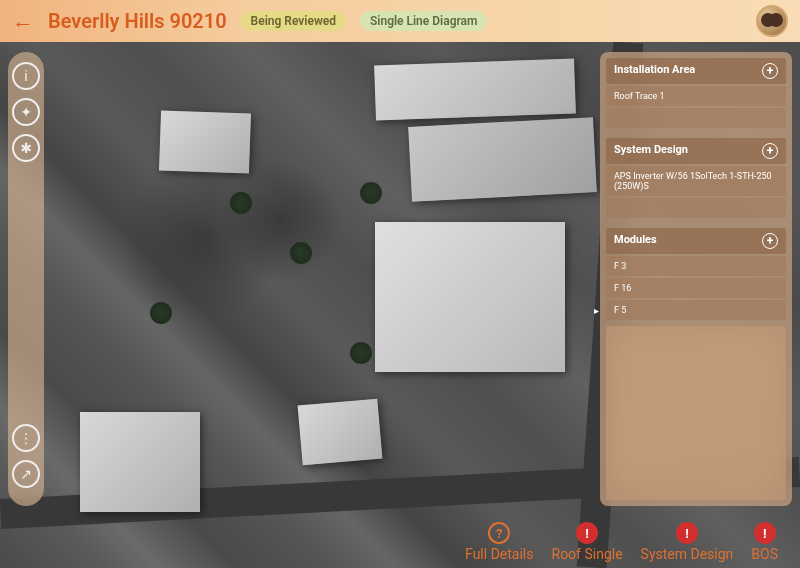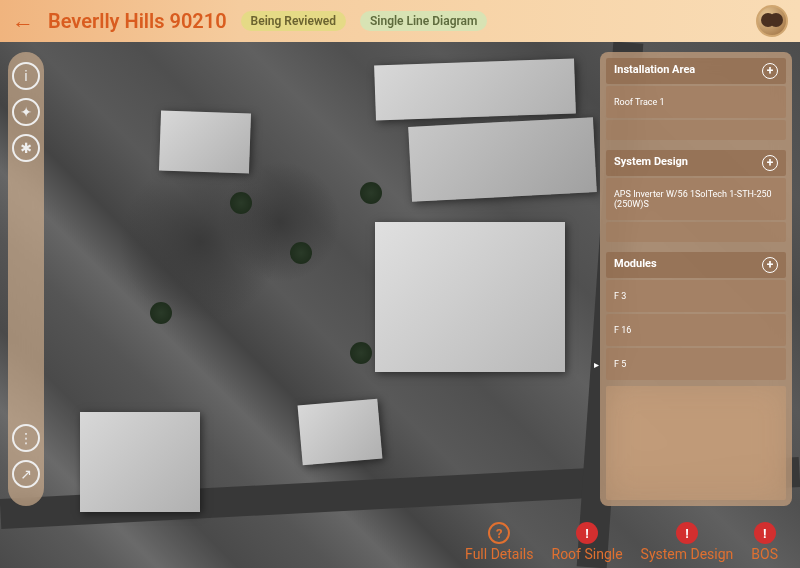--- a/index.html
+++ b/index.html
@@ -30,21 +30,21 @@
 .r2{top:0;right:175px;width:30px;bottom:0;transform:rotate(4deg)}
 .tree{position:absolute;width:22px;height:22px;background:radial-gradient(#2a3a28,#1a2818);border-radius:50%}
 
 .toolbar{position:absolute;left:8px;top:52px;bottom:62px;width:36px;background:rgba(235,195,155,0.55);backdrop-filter:blur(8px);border-radius:18px;display:flex;flex-direction:column;align-items:center;padding:10px 0;z-index:20}
 .tbtn{width:28px;height:28px;border-radius:50%;border:2px solid #eee;display:flex;align-items:center;justify-content:center;color:#eee;font-size:14px;margin-bottom:8px;cursor:pointer}
 .tsp{flex:1}
 
 .panel{position:absolute;top:52px;right:8px;bottom:62px;width:192px;background:rgba(205,165,130,0.7);backdrop-filter:blur(10px);border-radius:8px;padding:6px;z-index:20;display:flex;flex-direction:column;gap:2px}
 .sec-head{background:rgba(140,100,70,0.6);padding:5px 8px;display:flex;justify-content:space-between;color:#fff;font-size:11px;font-weight:700;border-radius:2px}
 .plus{width:16px;height:16px;border:1.5px solid #fff;border-radius:50%;display:flex;align-items:center;justify-content:center;font-size:12px;cursor:pointer}
-.sec-item{background:rgba(160,120,90,0.55);padding:11px 8px;color:#fff;font-size:9px;border-radius:2px;position:relative}
+.sec-item{background:rgba(160,120,90,0.55);padding:5px 8px;color:#fff;font-size:9px;border-radius:2px;position:relative}
 .sec-gap{height:6px}
 .sec-blank{background:rgba(160,120,90,0.5);height:20px;border-radius:2px}
 .chev{position:absolute;left:-12px;top:50%;transform:translateY(-50%);color:#fff;font-size:10px}
 .blur-area{flex:1;background:rgba(190,150,115,0.45);backdrop-filter:blur(15px);border-radius:2px;margin-top:4px}
 
 .footer{position:absolute;bottom:0;right:8px;height:52px;display:flex;align-items:center;gap:18px;padding:0 14px;z-index:20}
 .fbtn{display:flex;flex-direction:column;align-items:center;gap:2px;cursor:pointer}
 .fic{width:22px;height:22px;border-radius:50%;display:flex;align-items:center;justify-content:center;font-size:13px;font-weight:bold}
 .fic-q{border:2px solid #e07030;color:#e07030}
 .fic-e{background:#d32f2f;color:#fff}

